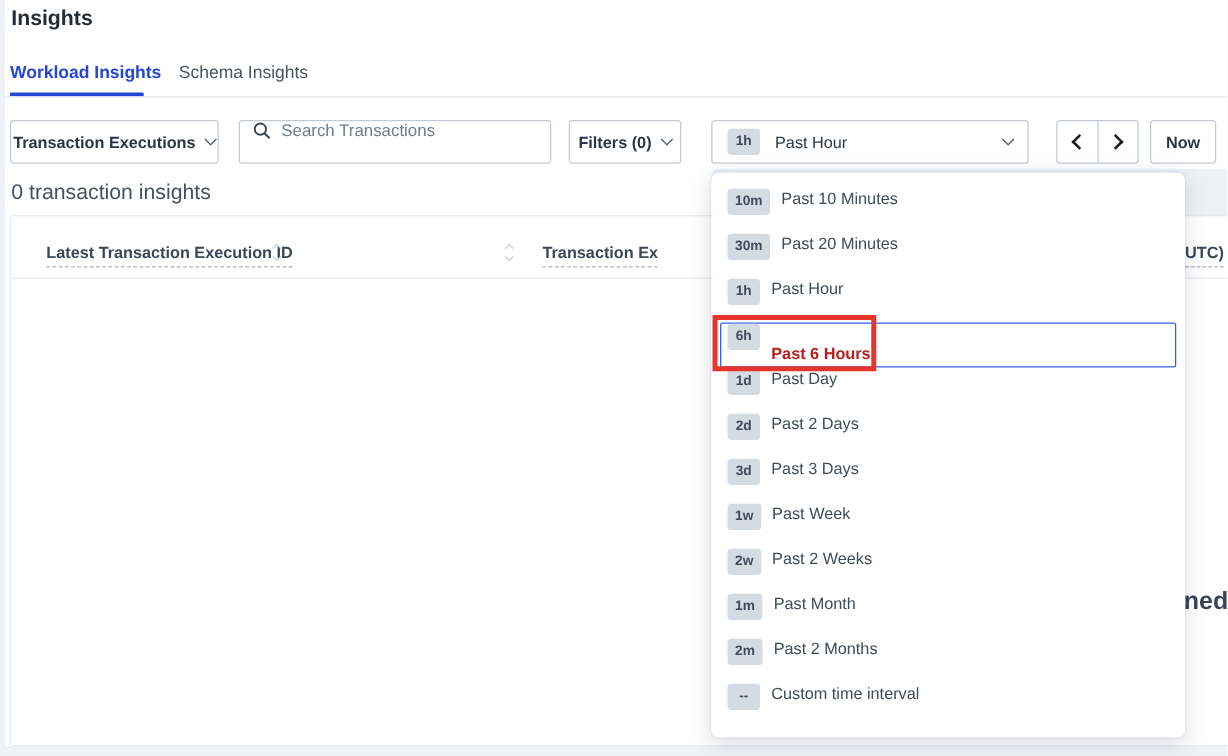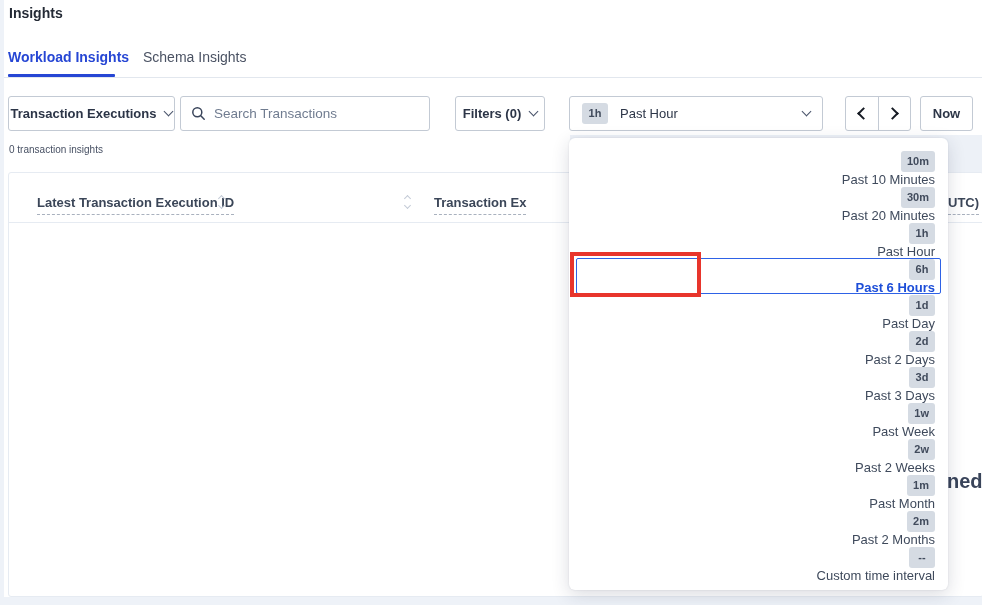--- a/index.html
+++ b/index.html
@@ -1,53 +1,53 @@
 <!DOCTYPE html>
 <html><head>
 <meta charset="utf-8">
 <style>
   * { margin:0; padding:0; box-sizing:border-box; }
   html,body { width:982px; height:605px; }
   body { font-family:"Liberation Sans", sans-serif; }
   .app { position:relative; width:982px; height:605px; background:#eef2f8; overflow:hidden; }
   .card { position:absolute; left:4px; top:0; right:0; height:597px; background:#ffffff; }
 
-  .page-title { position:absolute; left:9px; top:5px; font-size:14px; font-weight:bold; color:#242a35; }
+  .page-title { position:absolute; left:9px; top:5px; font-size:17px; font-weight:bold; color:#242a35; }
 
   .tab { position:absolute; top:49px; font-size:14px; cursor:pointer; }
   .tab-workload { left:8px; font-weight:bold; color:#2646d4; }
   .tab-schema { left:143px; color:#4a5263; }
   .tab-underline { position:absolute; left:8px; top:74px; width:107px; height:3px; background:#2646d4; border-radius:1px; }
   .tab-divider { position:absolute; left:4px; right:0; top:77px; height:1px; background:#e2e7ee; }
 
   .btn { position:absolute; top:96px; height:35px; background:#fff; border:1px solid #c3cad4;
          border-radius:3px; display:flex; align-items:center; justify-content:center; gap:9px;
          font-size:13px; font-weight:bold; color:#2c3547; cursor:pointer;text-align:center; }
   .btn-type { left:8px; width:167px; }
-  .search-box { position:absolute; top:96px; left:180px; width:250px; height:35px; background:#fff;
-                border:1px solid #c3cad4; border-radius:3px; display:flex; align-items:center;
+  .search-box { position:absolute; top:96px; left:191px; width:250px; height:35px; background:#fff;
+                border:1px solid #c3cad4; border-radius:3px; display:flex; align-items:flex-start;
                 padding:0 10px; gap:8px; }
   .search-box input { border:none; outline:none; flex:1; font-size:13.5px; color:#2c3547;
                       font-family:"Liberation Sans", sans-serif; background:transparent; }
   .search-box input::placeholder { color:#707c90; }
   .btn-filters { left:455px; width:90px; }
 
   .time-select { position:absolute; top:96px; left:569px; width:254px; height:35px; background:#fff;
                  border:1px solid #c3cad4; border-radius:3px; display:flex; align-items:center;
                  padding:0 12px; gap:12px; font-size:13px; color:#2c3547; cursor:pointer; }
   .arrow-group { position:absolute; top:96px; left:845px; width:66px; height:35px; background:#fff;
                  border:1px solid #c3cad4; border-radius:3px; display:flex; }
   .arrow-cell { flex:1; display:flex; align-items:center; justify-content:center; cursor:pointer; color:#161b24; }
   .arrow-cell + .arrow-cell { border-left:1px solid #c3cad4; }
   .btn-now { left:920px; width:53px; }
 
   .badge { background:#d5dbe3; color:#414b5c; font-size:11px; font-weight:bold; line-height:1;
            padding:5px 6px; border-radius:3px; min-width:26px; text-align:center; display:inline-block; }
 
-  .results-count { position:absolute; left:9px; top:144px; font-size:10px; color:#475063; }
+  .results-count { position:absolute; left:9px; top:144px; font-size:17px; color:#475063; }
 
   .bg-strip { position:absolute; left:570px; top:135px; right:0; height:37px; background:#edf1f7; }
 
   .table-card { position:absolute; left:8px; top:172px; right:-2px; height:425px; background:#fff;
                 border:1px solid #e6ebf2; border-radius:3px; }
   .thead-underlay { height:50px; border-bottom:1px solid #e6ebf2; }
 
   .th { position:absolute; top:193px; white-space:nowrap; cursor:pointer; }
   .th span.lbl { font-size:13px; font-weight:bold; color:#3b4658; padding-bottom:4px;
                  border-bottom:1px dashed #a9b1be; }
@@ -58,25 +58,25 @@
   .sort .up { transform:rotate(-135deg); }
   .sort .down { transform:rotate(45deg); }
 
   .empty-left  { position:absolute; left:429px; width:140px; top:470px; text-align:right;
                  font-size:20px; font-weight:bold; color:#39445a; letter-spacing:.2px; }
   .empty-right { position:absolute; left:947px; top:470px; font-size:20px; font-weight:bold; color:#39445a; }
 
   .tp-panel { position:absolute; left:569px; top:138px; width:379px; height:452px; background:#fff;
               border-radius:6px; box-shadow:0 5px 18px rgba(30,40,70,.16), 0 0 2px rgba(30,40,70,.12);
               padding:12px 0 8px 0; z-index:5; }
-  .tp-item { height:36px; margin:0 7px; display:flex; align-items:flex-end; padding:0 5px;
-             border:1px solid transparent; border-radius:2px; cursor:pointer;flex-direction:column; }
+  .tp-item { height:36px; margin:0 7px; display:flex; align-items:flex-start; padding:0 5px;
+             border:1px solid transparent; border-radius:2px; cursor:pointer; }
   .tp-item .label { font-size:13px; color:#3f4a5c; margin-left:9px; }
   .tp-item.selected { border-color:#2e62e6; }
-  .tp-item.selected .label { color:#1d4ed8; font-weight:bold; }
+  .tp-item.selected .label { color:#b91c1c; font-weight:bold;margin-top:16px; }
 
   .annotation { position:absolute; left:570px; top:252px; width:131px; height:45px;
                 border:4px solid #e8352c; z-index:7; pointer-events:none; }
 
   .chev { display:inline-block; width:7px; height:7px; border-right:1.7px solid currentColor;
           border-bottom:1.7px solid currentColor; transform:rotate(45deg); margin-top:-4px; color:#48536a; }
   .time-select .chev { margin-left:auto; }
   .arrow { display:inline-block; width:9px; height:9px; border-right:2.4px solid currentColor;
            border-bottom:2.4px solid currentColor; }
   .arrow-left  { transform:rotate(135deg); margin-left:3px; }

